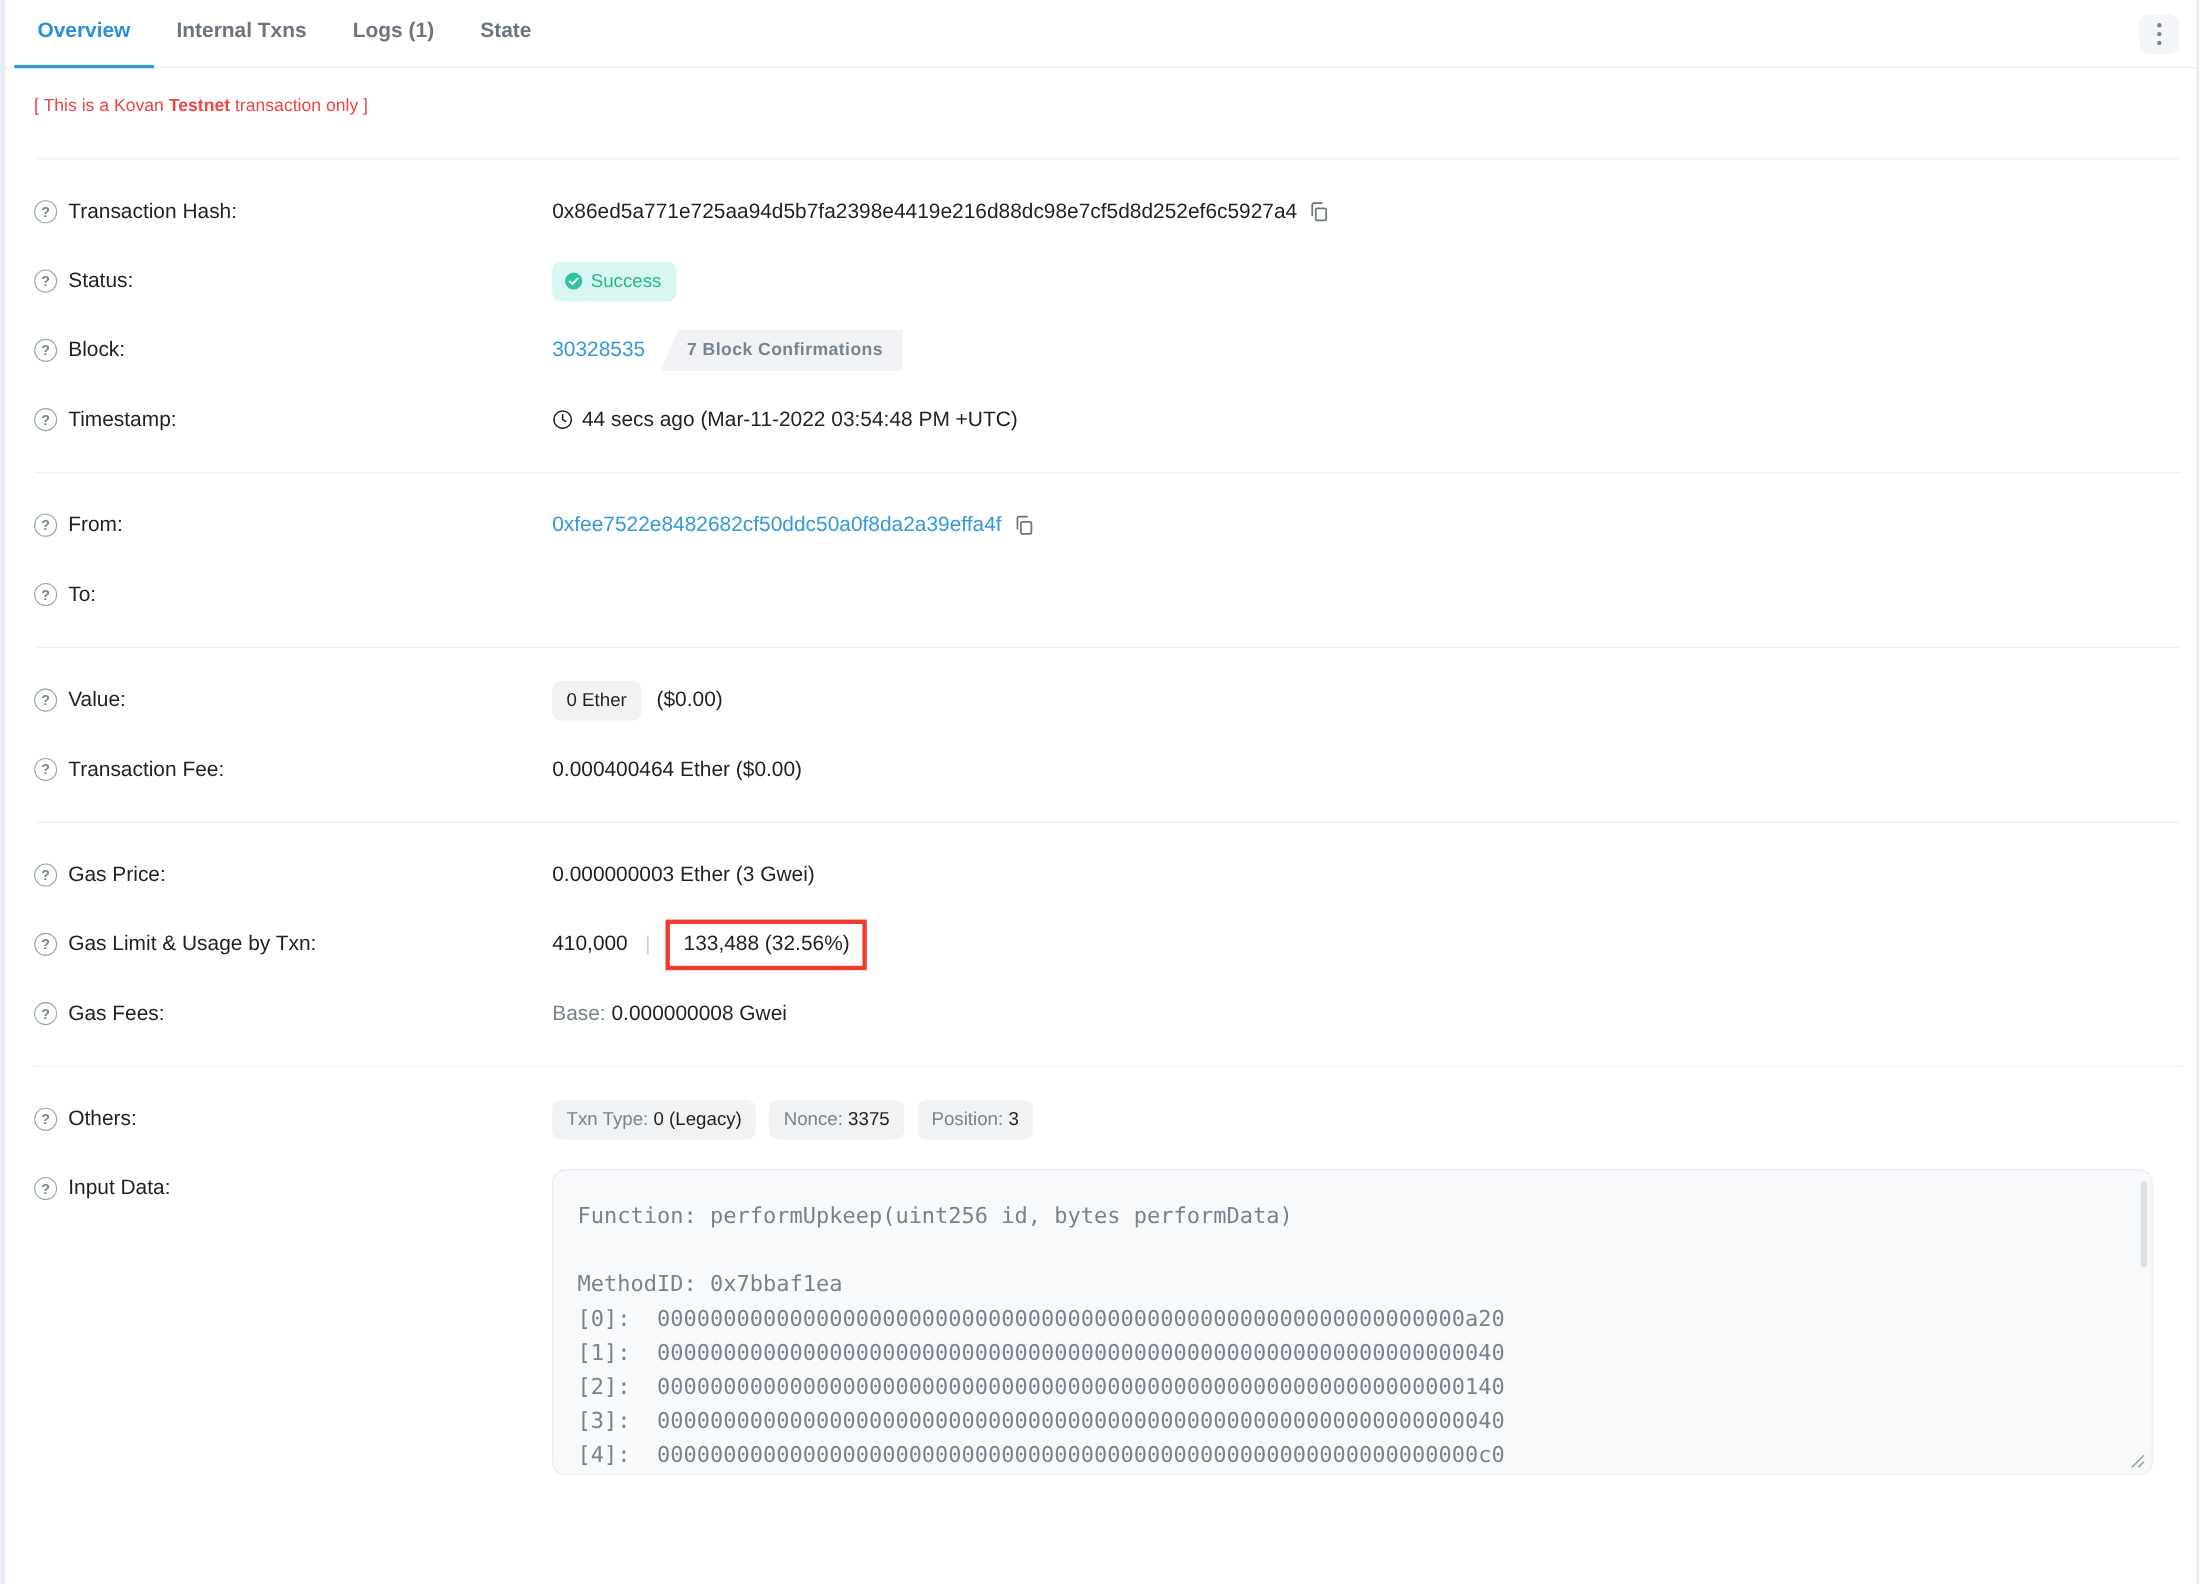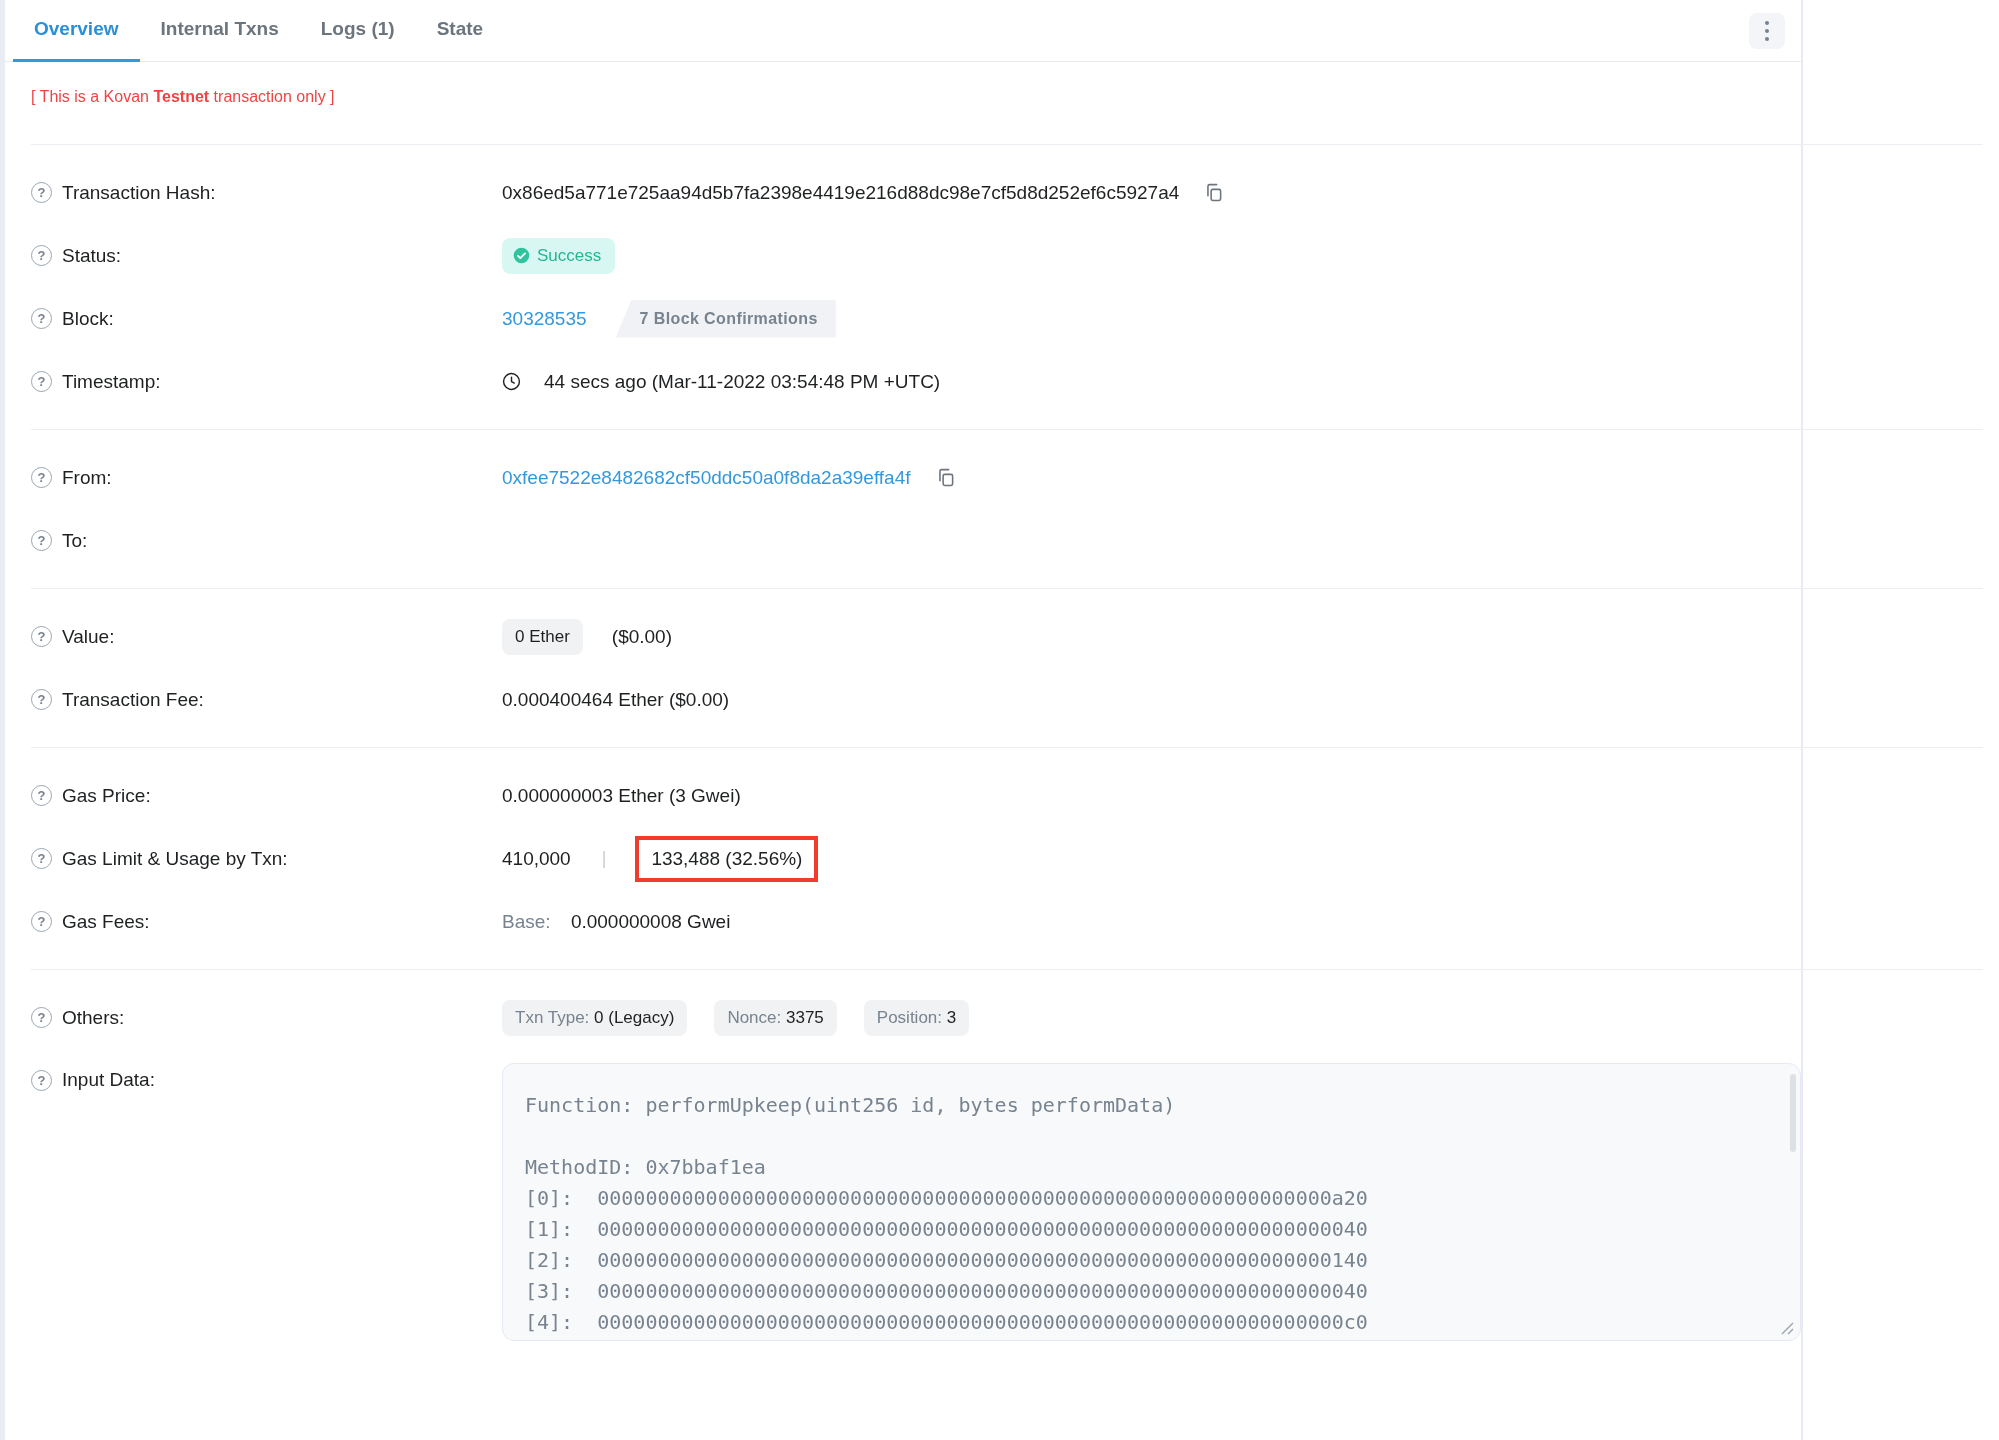--- a/index.html
+++ b/index.html
@@ -1,17 +1,17 @@
 <!DOCTYPE html>
 <html><head>
 <meta charset="utf-8">
 <style>
   * { margin:0; padding:0; box-sizing:border-box; }
   html,body { width:1999px; height:1440px; background:#ffffff; font-family:"Liberation Sans", sans-serif; color:#1e2022; overflow:hidden; }
-  .page { position:relative; width:1803px; height:1440px; background:#fff; border-left:5px solid #e9ecf2; border-right:2px solid #e7eaf3; }
+  .page { position:relative; width:1999px; height:1440px; background:#fff; border-left:5px solid #e9ecf2; border-right:2px solid #e7eaf3; }
 
   
   .tabbar { display:flex; align-items:center; height:62px; border-bottom:1px solid #e7eaf3; padding:0 16px 0 8px; }
   .tab { display:flex; align-items:center; height:62px; padding:0 21px; font-size:19px; font-weight:700; color:#6c757d; cursor:pointer; border-bottom:3px solid transparent; }
   .tab.active { color:#2b8fd8; border-bottom:3px solid #3498db; }
   .tab-spacer { flex:1; }
   .kebab-btn { width:36px; height:36px; border-radius:8px; background:#f4f5f8; display:flex; flex-direction:column; align-items:center; justify-content:center; gap:4px; cursor:pointer; }
   .kebab-btn i { width:4px; height:4px; border-radius:50%; background:#77838f; }
 
   
@@ -20,21 +20,21 @@
   .banner .bold { font-weight:700; }
 
   .divider { border:none; border-top:1px solid #eceef4; margin:0 0 0 26px; width:1952px; }
 
   
   .section { padding:16px 0; }
   .row { display:flex; align-items:center; min-height:63px; }
   .row.top-align { align-items:flex-start; }
   .label-col { width:497px; padding-left:26px; display:flex; align-items:center; gap:10px; font-size:19px; color:#1e2022; flex-shrink:0; }
   .help-icon { width:21px; height:21px; border-radius:50%; border:1.5px solid #9aa6b1; color:#77838f; font-size:13px; display:flex; align-items:center; justify-content:center; flex-shrink:0; font-weight:700; }
-  .value-col { display:flex; align-items:center; font-size:19px; color:#1e2022; flex-wrap:wrap;gap:15px; }
+  .value-col { display:flex; align-items:center; font-size:19px; color:#1e2022; flex-wrap:wrap; }
   .link { color:#3498db; text-decoration:none; cursor:pointer; }
   .icon-btn { display:inline-flex; margin-left:10px; cursor:pointer; }
 
   .badge-success { display:inline-flex; align-items:center; gap:7px; background:rgba(0,201,167,.15); color:#23b78f; font-size:17px; padding:8px 14px 8px 11px; border-radius:8px; }
   .badge-confirm { display:inline-flex; align-items:center; background:#f1f2f5; color:#77838f; font-size:16px; font-weight:600; letter-spacing:.4px; padding:10px 18px 10px 24px; margin-left:14px; clip-path:polygon(16px 0, 100% 0, 100% 100%, 0 100%); }
   .badge-gray { display:inline-flex; align-items:center; background:rgba(119,131,143,.1); border-radius:8px; padding:8px 13px; font-size:17px; }
   .badge-gray .bl { color:#77838f; white-space:pre; }
   .badge-gray .bv { color:#1e2022; font-weight:500; white-space:pre; }
   .mr10 { margin-right:12px;justify-content:center; }
 

